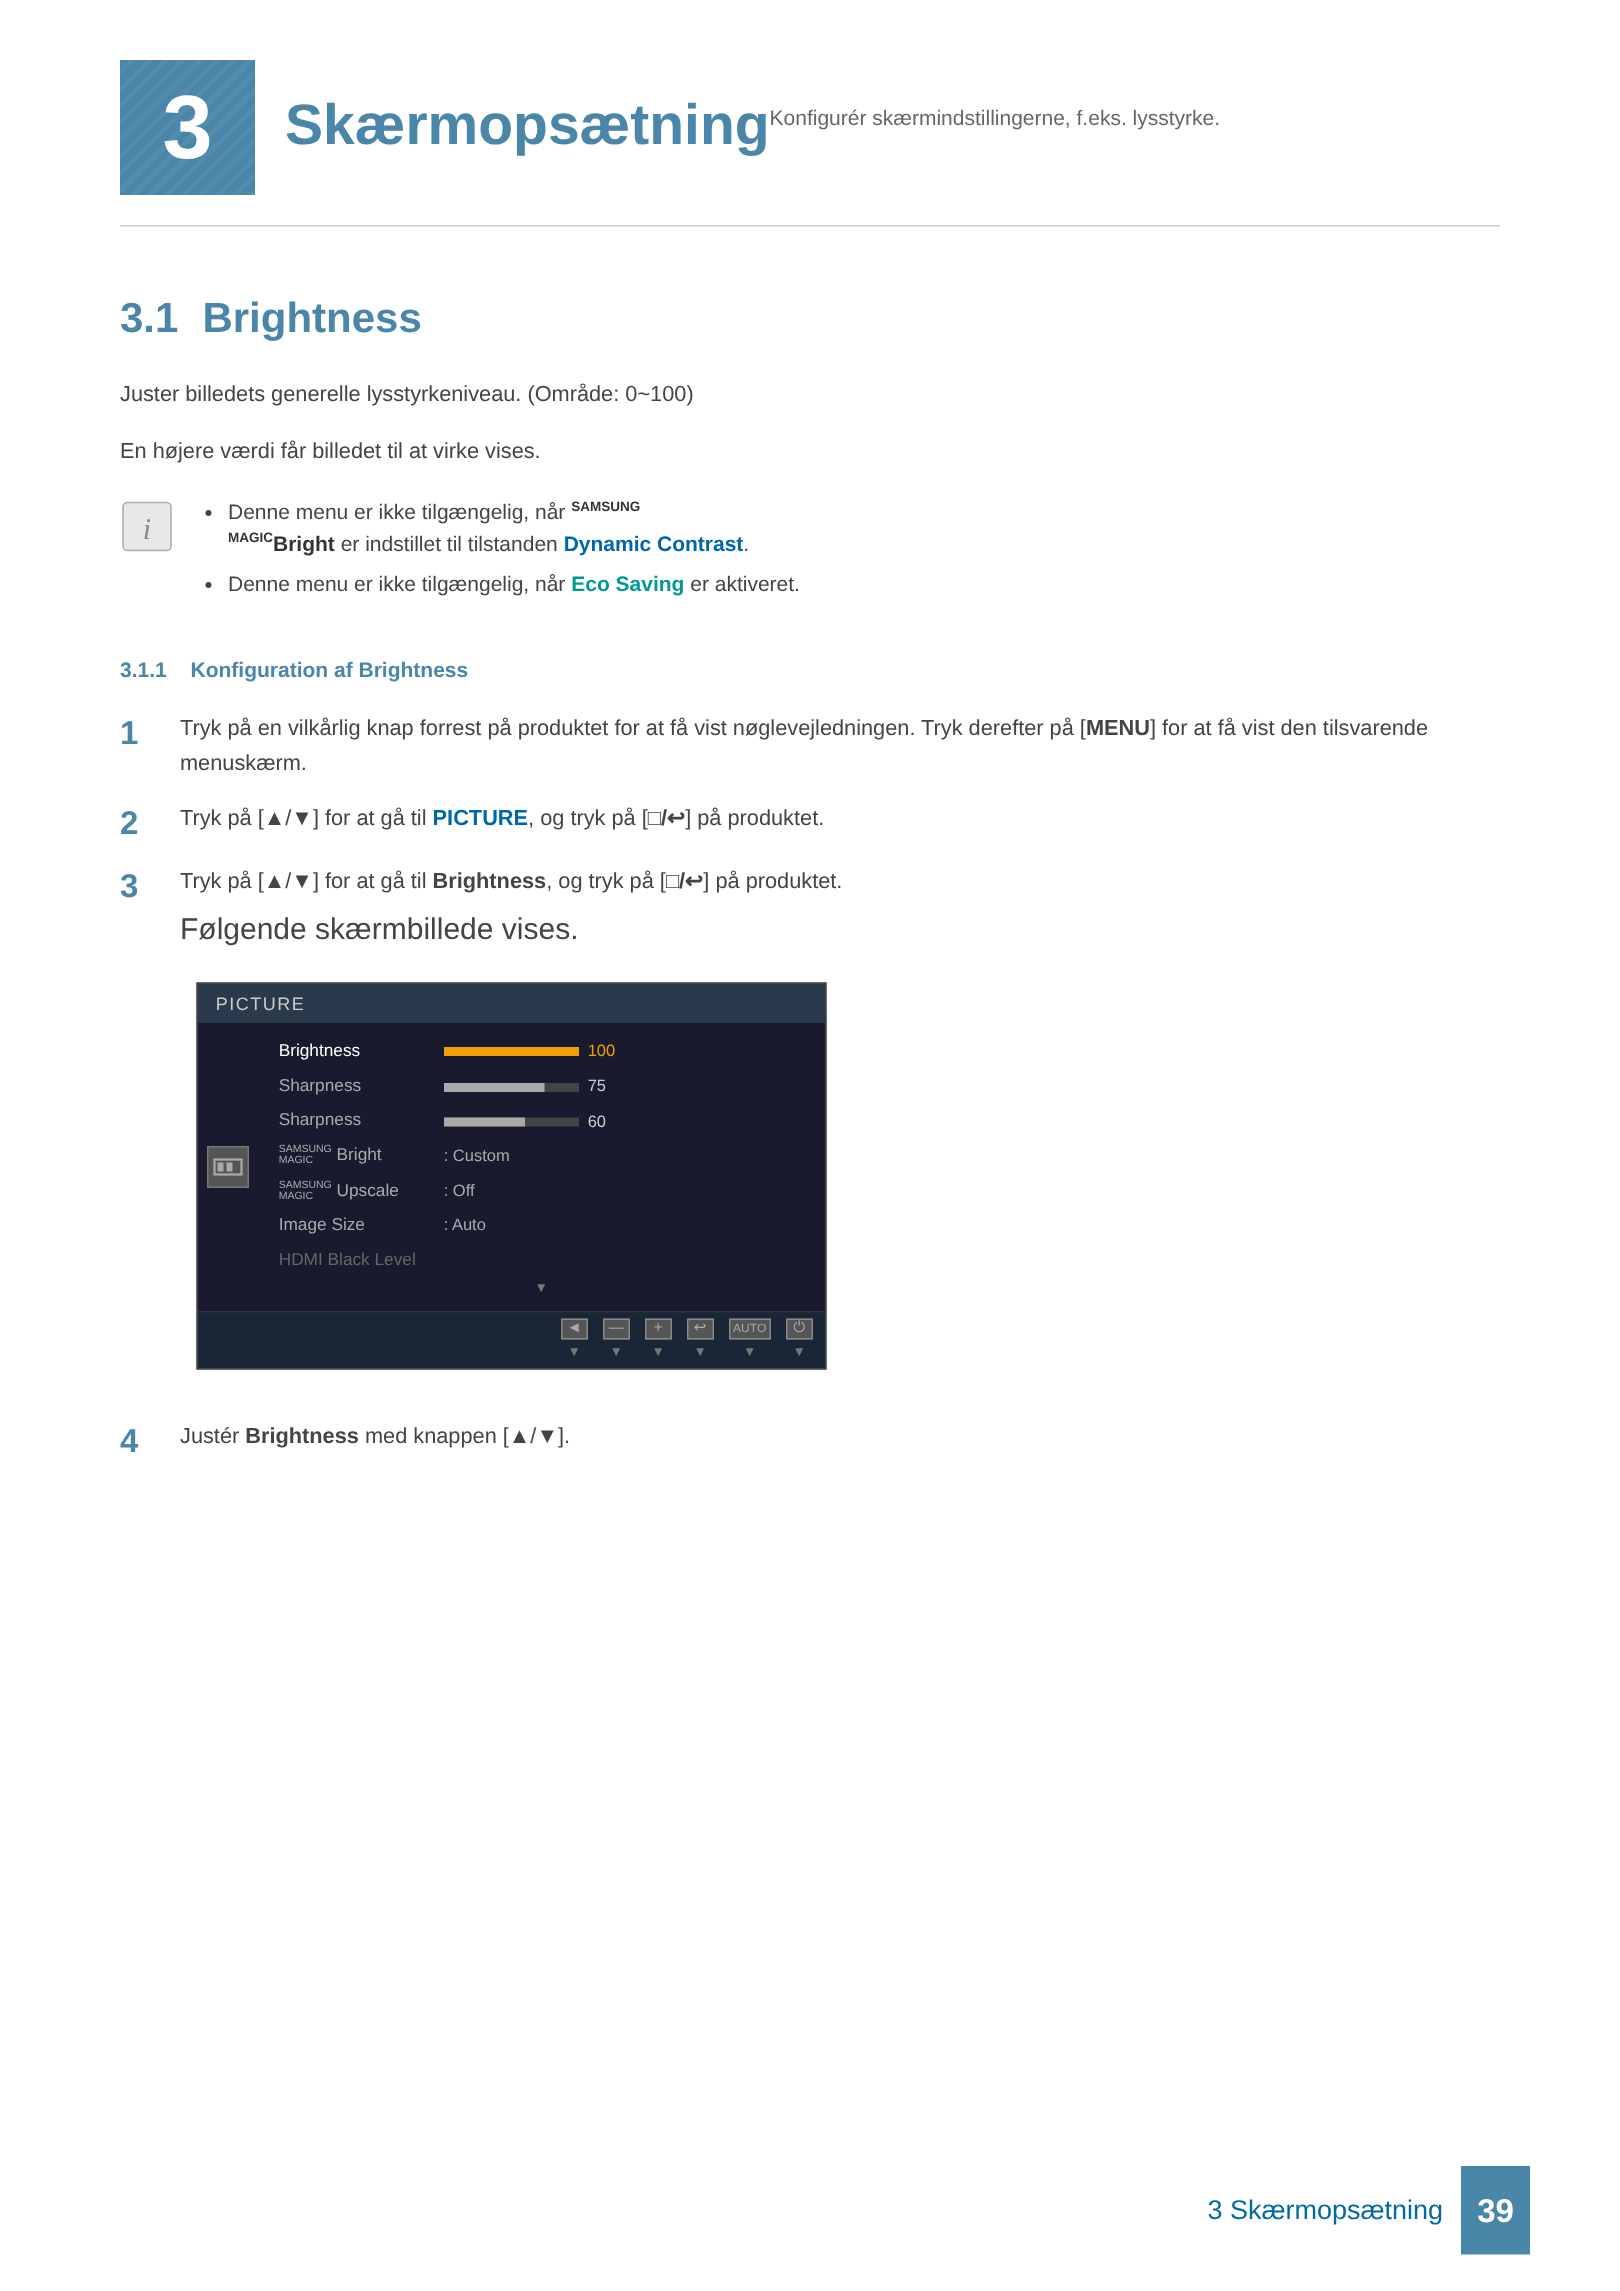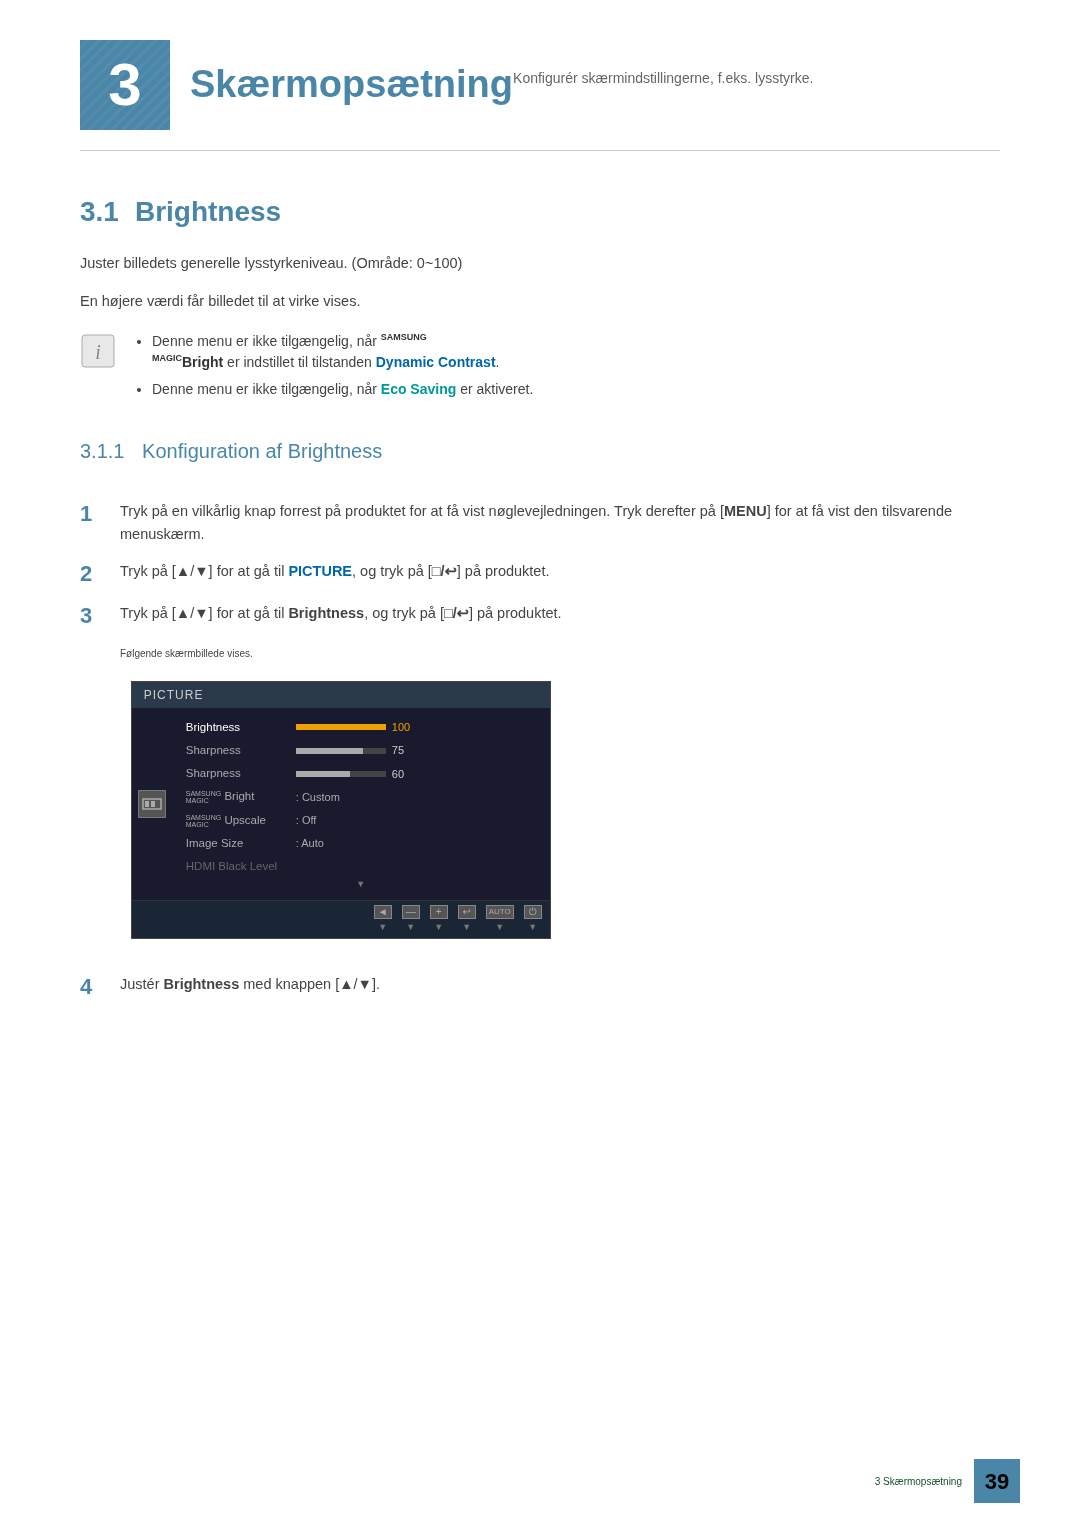--- a/index.html
+++ b/index.html
@@ -139,25 +139,25 @@
       font-weight: bold;
     }
 
     .highlight-teal {
       color: #009999;
       font-weight: bold;
     }
 
     
     .subsection-title {
-      font-size: 20px;
-      font-weight: normal;
+      font-size: 14px;
+      font-weight: bold;
       color: #4a86a8;
       margin-top: 30px;
-      margin-bottom: 34px;
+      margin-bottom: 18px;
     }
 
     
     .steps-list {
       list-style: none;
       padding: 0;
       margin: 0;
     }
 
     .steps-list li {
@@ -338,39 +338,39 @@
     .page-footer {
       position: absolute;
       bottom: 24px;
       right: 60px;
       display: flex;
       align-items: center;
       gap: 12px;
     }
 
     .footer-chapter {
-      font-size: 10px;
-      color: #14532d;
+      font-size: 18px;
+      color: #0369a1;
     }
 
     .footer-page {
       background: #4a86a8;
-      color: #000000;
+      color: #ffffff;
       font-size: 22px;
       font-weight: bold;
       width: 46px;
-      height: 44px;
+      height: 59px;
       display: flex;
       align-items: center;
       justify-content: center;
     }
 
     .step-note {
-      margin-top: 20px;
-      font-size: 10px;
+      margin-top: 4px;
+      font-size: 20px;
       color: #444;
     }
   </style>
 </head>
 <body>
 
 <div class="page-wrapper">
 
   <div class="chapter-header">
     <div class="chapter-number-box">

